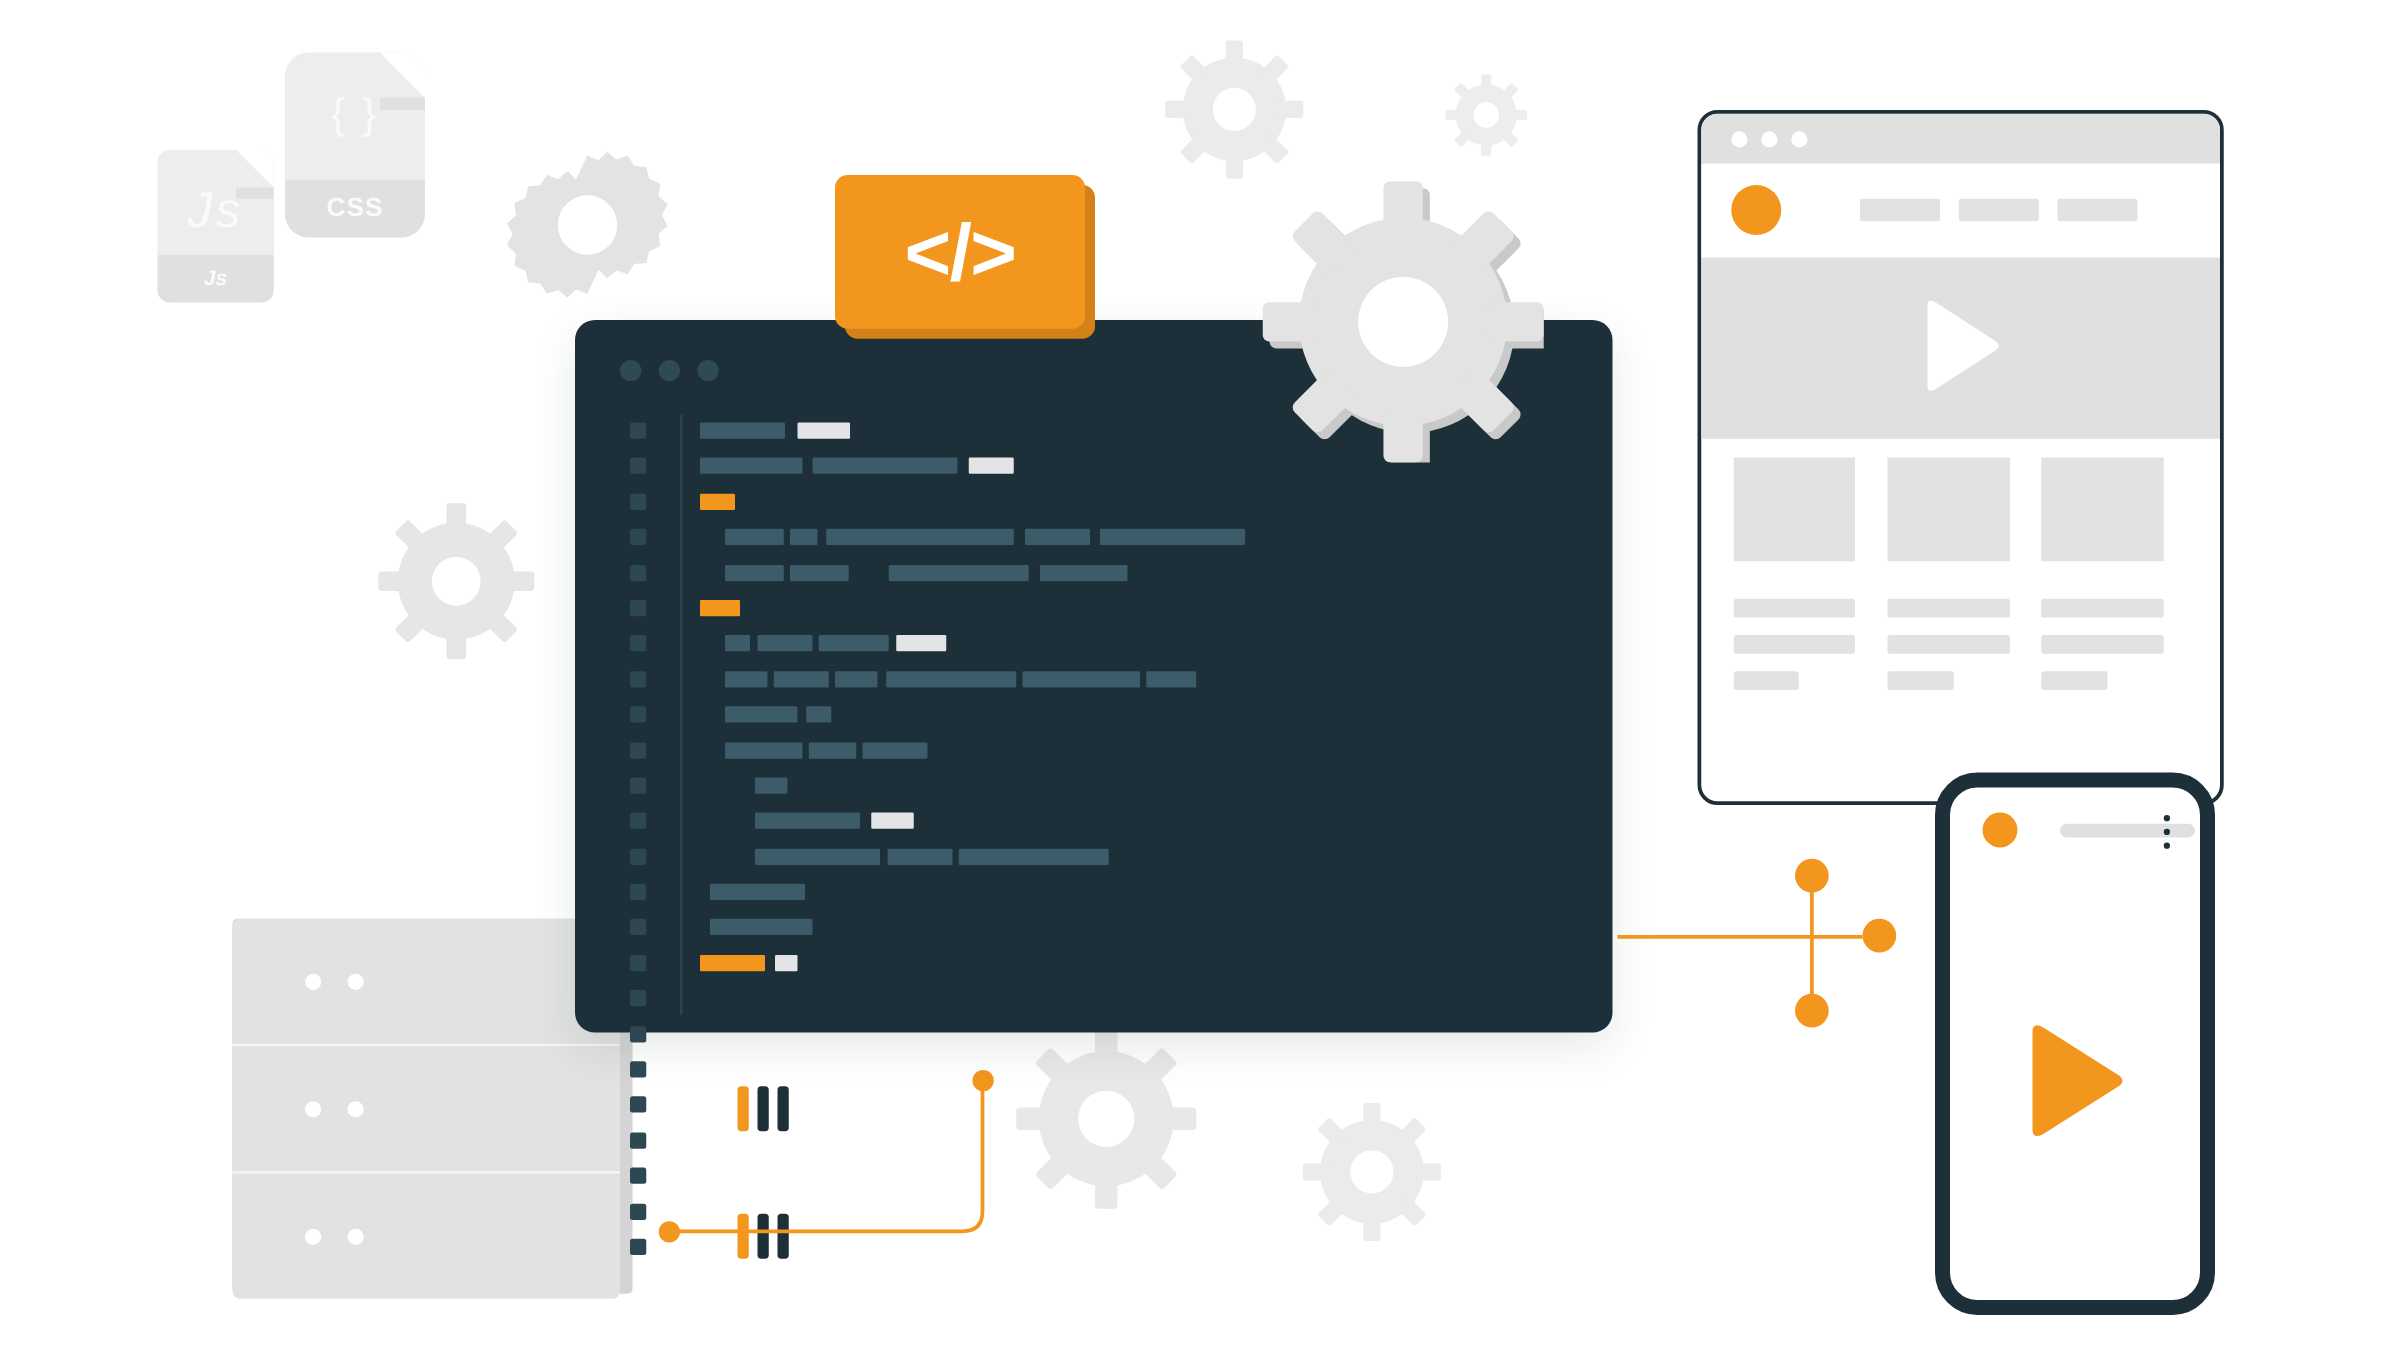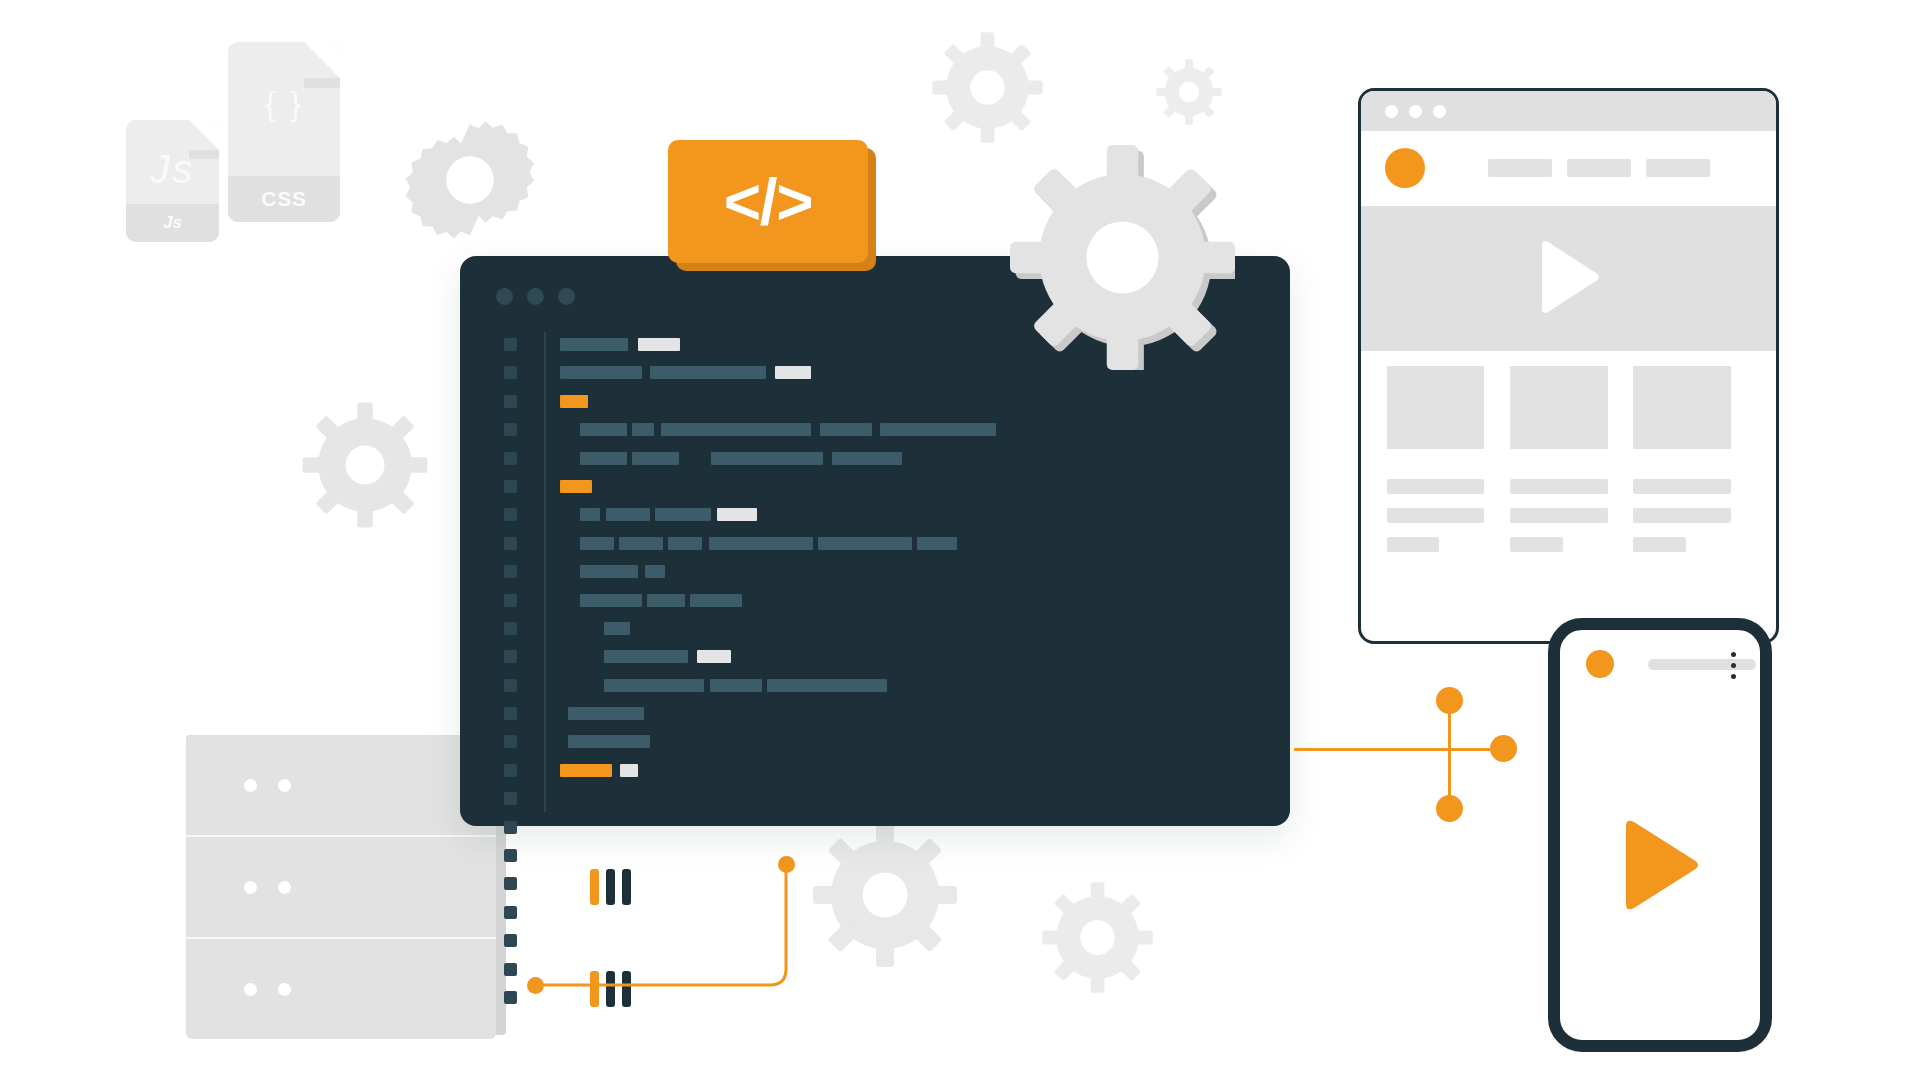--- a/index.html
+++ b/index.html
@@ -213,21 +213,21 @@
           <rect x="80" y="43" width="20" height="14" rx="2.5"></rect>
         <rect x="43" y="0" width="14" height="20" rx="2.5" transform="rotate(45 50 50)"></rect>
         <rect x="43" y="80" width="14" height="20" rx="2.5" transform="rotate(45 50 50)"></rect>
         <rect x="0" y="43" width="20" height="14" rx="2.5" transform="rotate(45 50 50)"></rect>
         <rect x="80" y="43" width="20" height="14" rx="2.5" transform="rotate(45 50 50)"></rect>
       </g>
       <circle cx="50" cy="50" r="16" fill="#ffffff"></circle>
     </svg>
   </div>
 
-  <div class="filecard" style="left:228px;top:42px;width:112px;height:180px;">
+  <div class="filecard" style="left:228px;top:42px;width:112px;height:148px;border-radius:19px;">
     <div class="body" style="background:#ededed;"></div>
     <div style="position:absolute;top:0;right:0;width:0;height:0;border-left:36px solid transparent;border-top:36px solid #ffffff;"></div>
     <div style="position:absolute;top:36px;right:0;width:36px;height:10px;background:#e0e0e0;"></div>
     <div class="brace" style="font-size:34px;">{ }</div>
     <div class="strip" style="height:46px;font-size:21px;letter-spacing:.04em;">CSS</div>
   </div>
 
   <div class="filecard" style="left:126px;top:120px;width:93px;height:122px;font-style:italic;">
     <div class="body" style="background:#ededed;"></div>
     <div style="position:absolute;top:0;right:0;width:0;height:0;border-left:30px solid transparent;border-top:30px solid #ffffff;"></div>

